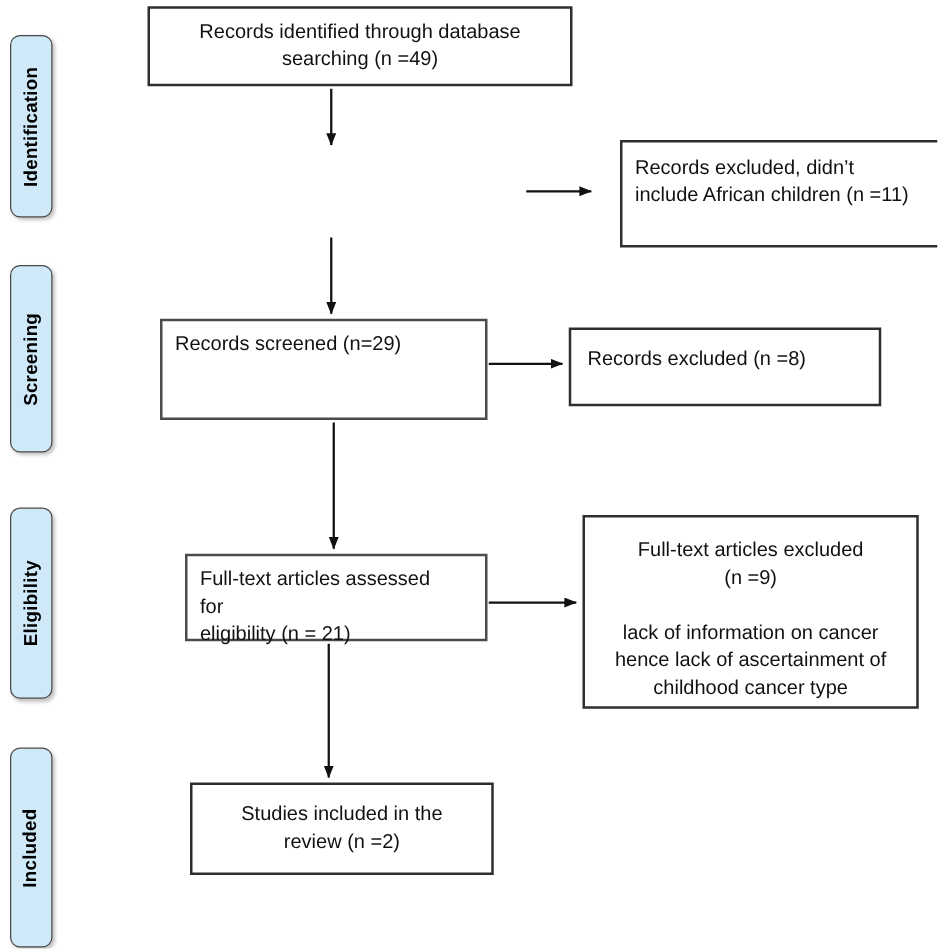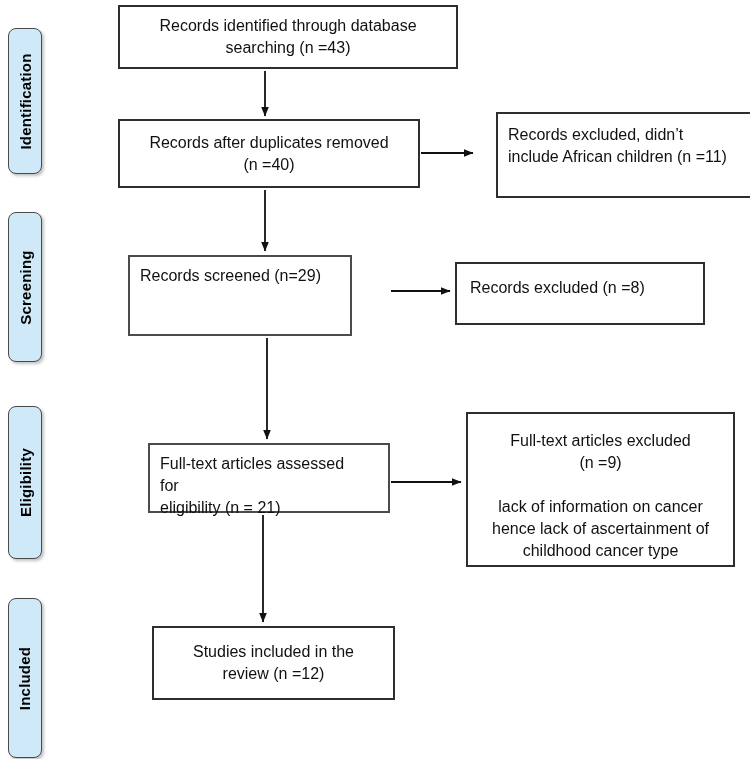--- a/index.html
+++ b/index.html
@@ -31,21 +31,21 @@
   .box .txt{display:block;white-space:pre-line;}
   .center{text-align:center;}
   .left{text-align:left;}
 
   #box-identified{left:118px;top:5px;width:340px;height:64px;
     display:flex;align-items:center;justify-content:center;}
   #box-duplicates{left:118px;top:119px;width:302px;height:69px;
     display:flex;align-items:center;justify-content:center;}
   #box-excluded-children{left:496px;top:112px;width:267px;height:86px;
     padding:10px 8px 0 10px;}
-  #box-screened{left:128px;top:255px;width:224px;height:81px;
+  #box-screened{left:128px;top:255px;width:262px;height:81px;
     padding:8px 24px 0 10px;border-color:#4b4b4b;border-width:2.5px;}
   #box-excluded-screening{left:455px;top:262px;width:250px;height:63px;
     padding:13px 8px 0 13px;}
   #box-fulltext{left:148px;top:443px;width:242px;height:70px;
     padding:8px 24px 0 10px;border-color:#4b4b4b;border-width:2.5px;}
   #box-fulltext-excluded{left:466px;top:412px;width:269px;height:155px;
     padding:16px 6px 0 6px;}
   #box-included-studies{left:152px;top:626px;width:243px;height:74px;
     display:flex;align-items:center;justify-content:center;}
 
@@ -65,27 +65,23 @@
   </div>
   <div class="stage" id="stage-eligibility">
     <span class="stage-label">Eligibility</span>
   </div>
   <div class="stage" id="stage-included">
     <span class="stage-label">Included</span>
   </div>
 
   <div class="box center" id="box-identified">
     <span class="txt">Records identified through database
-searching (n =43)</span>
+searching (n =49)</span>
   </div>
 
-  <div class="box center" id="box-duplicates">
-    <span class="txt">Records after duplicates removed
-(n =40)</span>
-  </div>
 
   <div class="box left" id="box-excluded-children">
     <span class="txt">Records excluded, didn’t
 include African children (n =11)</span>
   </div>
 
   <div class="box left" id="box-screened">
     <span class="txt">Records screened (n=29)</span>
   </div>
 
@@ -102,21 +98,21 @@
     <span class="txt">Full-text articles excluded
 (n =9)
 
 lack of information on cancer
 hence lack of ascertainment of
 childhood cancer type</span>
   </div>
 
   <div class="box center" id="box-included-studies">
     <span class="txt">Studies included in the
-review (n =12)</span>
+review (n =2)</span>
   </div>
 
   <svg class="arrows" viewBox="0 0 750 759" xmlns="http://www.w3.org/2000/svg">
     <defs>
       <marker id="ah" markerWidth="11" markerHeight="9" refX="9.5" refY="4" orient="auto" markerUnits="userSpaceOnUse">
         <path d="M0,0 L10,4 L0,8 z" fill="#111"></path>
       </marker>
     </defs>
     <line x1="265" y1="71" x2="265" y2="116" marker-end="url(#ah)"></line>
     <line x1="265" y1="190" x2="265" y2="251" marker-end="url(#ah)"></line>

